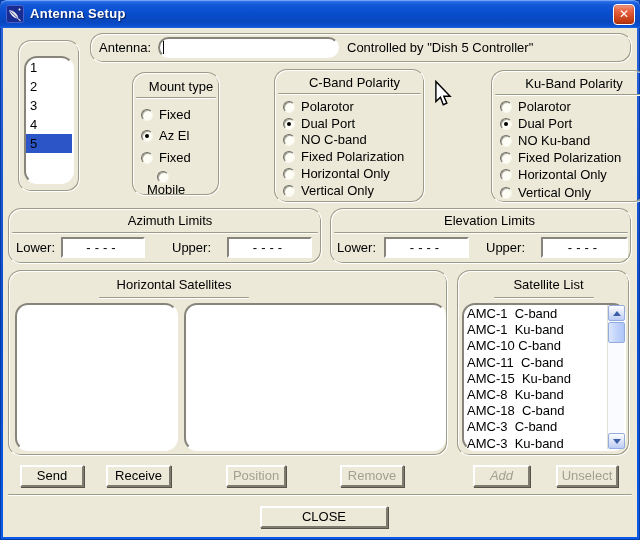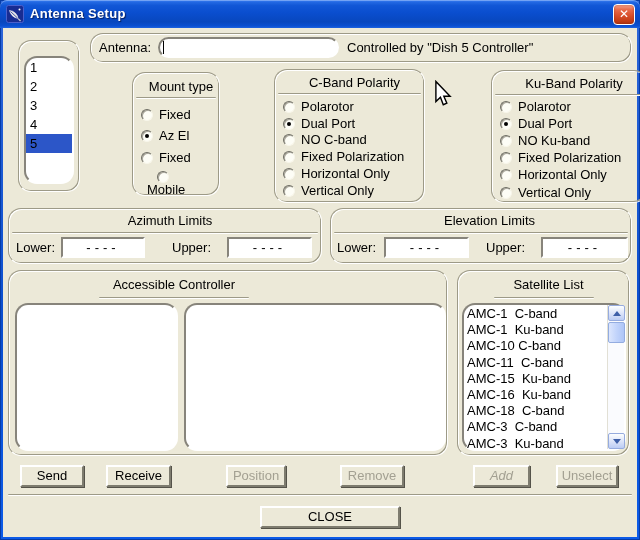--- a/index.html
+++ b/index.html
@@ -203,37 +203,37 @@
       <div class="limit-input sunken" style="left:53px; top:28px; width:85px;">
         <span>----</span>
       </div>
       <div class="field-label" style="left:155px; top:28px;">Upper:</div>
       <div class="limit-input sunken" style="left:210px; top:28px; width:87px;">
         <span>----</span>
       </div>
     </div>
 
     <div class="abs etched" style="left:5px; top:242px; width:440px; height:186px;">
-      <div class="abs" style="left:90px; top:6px; width:150px; text-align:center;">Accessible Controller</div>
+      <div class="abs" style="left:90px; top:6px; width:150px; text-align:center;">Horizontal Satellites</div>
       <div class="abs hline" style="left:90px; width:150px; top:26px;"></div>
       <div class="abs sunken" style="left:6px; top:32px; width:163px; height:148px;"></div>
       <div class="abs sunken" style="left:175px; top:32px; width:262px; height:148px;"></div>
     </div>
 
     <div class="abs etched" style="left:454px; top:242px; width:173px; height:186px;">
       <div class="group-title" style="top:6px;">Satellite List</div>
       <div class="abs hline" style="left:36px; width:100px; top:26px;"></div>
       <div class="abs sunken" style="left:4px; top:32px; width:164px; height:148px;">
         <div class="abs" style="left:0; top:1px; right:18px;">
           <div class="sat-item">AMC-1  C-band</div>
           <div class="sat-item">AMC-1  Ku-band</div>
           <div class="sat-item">AMC-10 C-band</div>
           <div class="sat-item">AMC-11  C-band</div>
           <div class="sat-item">AMC-15  Ku-band</div>
-          <div class="sat-item">AMC-16  Ku-band</div>
+          <div class="sat-item">AMC-8  Ku-band</div>
           <div class="sat-item">AMC-18  C-band</div>
           <div class="sat-item">AMC-3  C-band</div>
           <div class="sat-item">AMC-3  Ku-band</div>
         </div>
         <div class="scrollbar">
           <div class="sb-btn sb-up">
               <span class="tri up"></span>
             </div>
           <div class="sb-thumb"></div>
           <div class="sb-btn sb-down">
@@ -245,19 +245,19 @@
 
     <div class="btn" style="left:103px; top:437px; width:65px;">Receive</div>
     <div class="btn" style="left:17px; top:437px; width:64px;">Send</div>
     <div class="btn disabled" style="left:223px; top:437px; width:60px;">Position</div>
     <div class="btn disabled" style="left:337px; top:437px; width:64px;">Remove</div>
     <div class="btn disabled" style="left:470px; top:437px; width:57px;font-style:italic;">Add</div>
     <div class="btn disabled" style="left:553px; top:437px; width:62px;">Unselect</div>
 
     <div class="abs hline" style="left:5px; top:466px; width:624px;"></div>
 
-    <div class="btn" style="left:257px; top:478px; width:140px;">CLOSE</div>
+    <div class="btn" style="left:257px; top:478px; width:128px;">CLOSE</div>
   </div>
 
   <svg class="cursor" width="18" height="27" viewBox="0 0 12 19">
     <path d="M1 1 L1 15.2 L4.2 12.2 L6.2 17.4 L8.7 16.3 L6.6 11.4 L11 11.4 Z" fill="#FFFFFF" stroke="#000000" stroke-width="1"></path>
   </svg>
 </div>
 
 </body></html>

